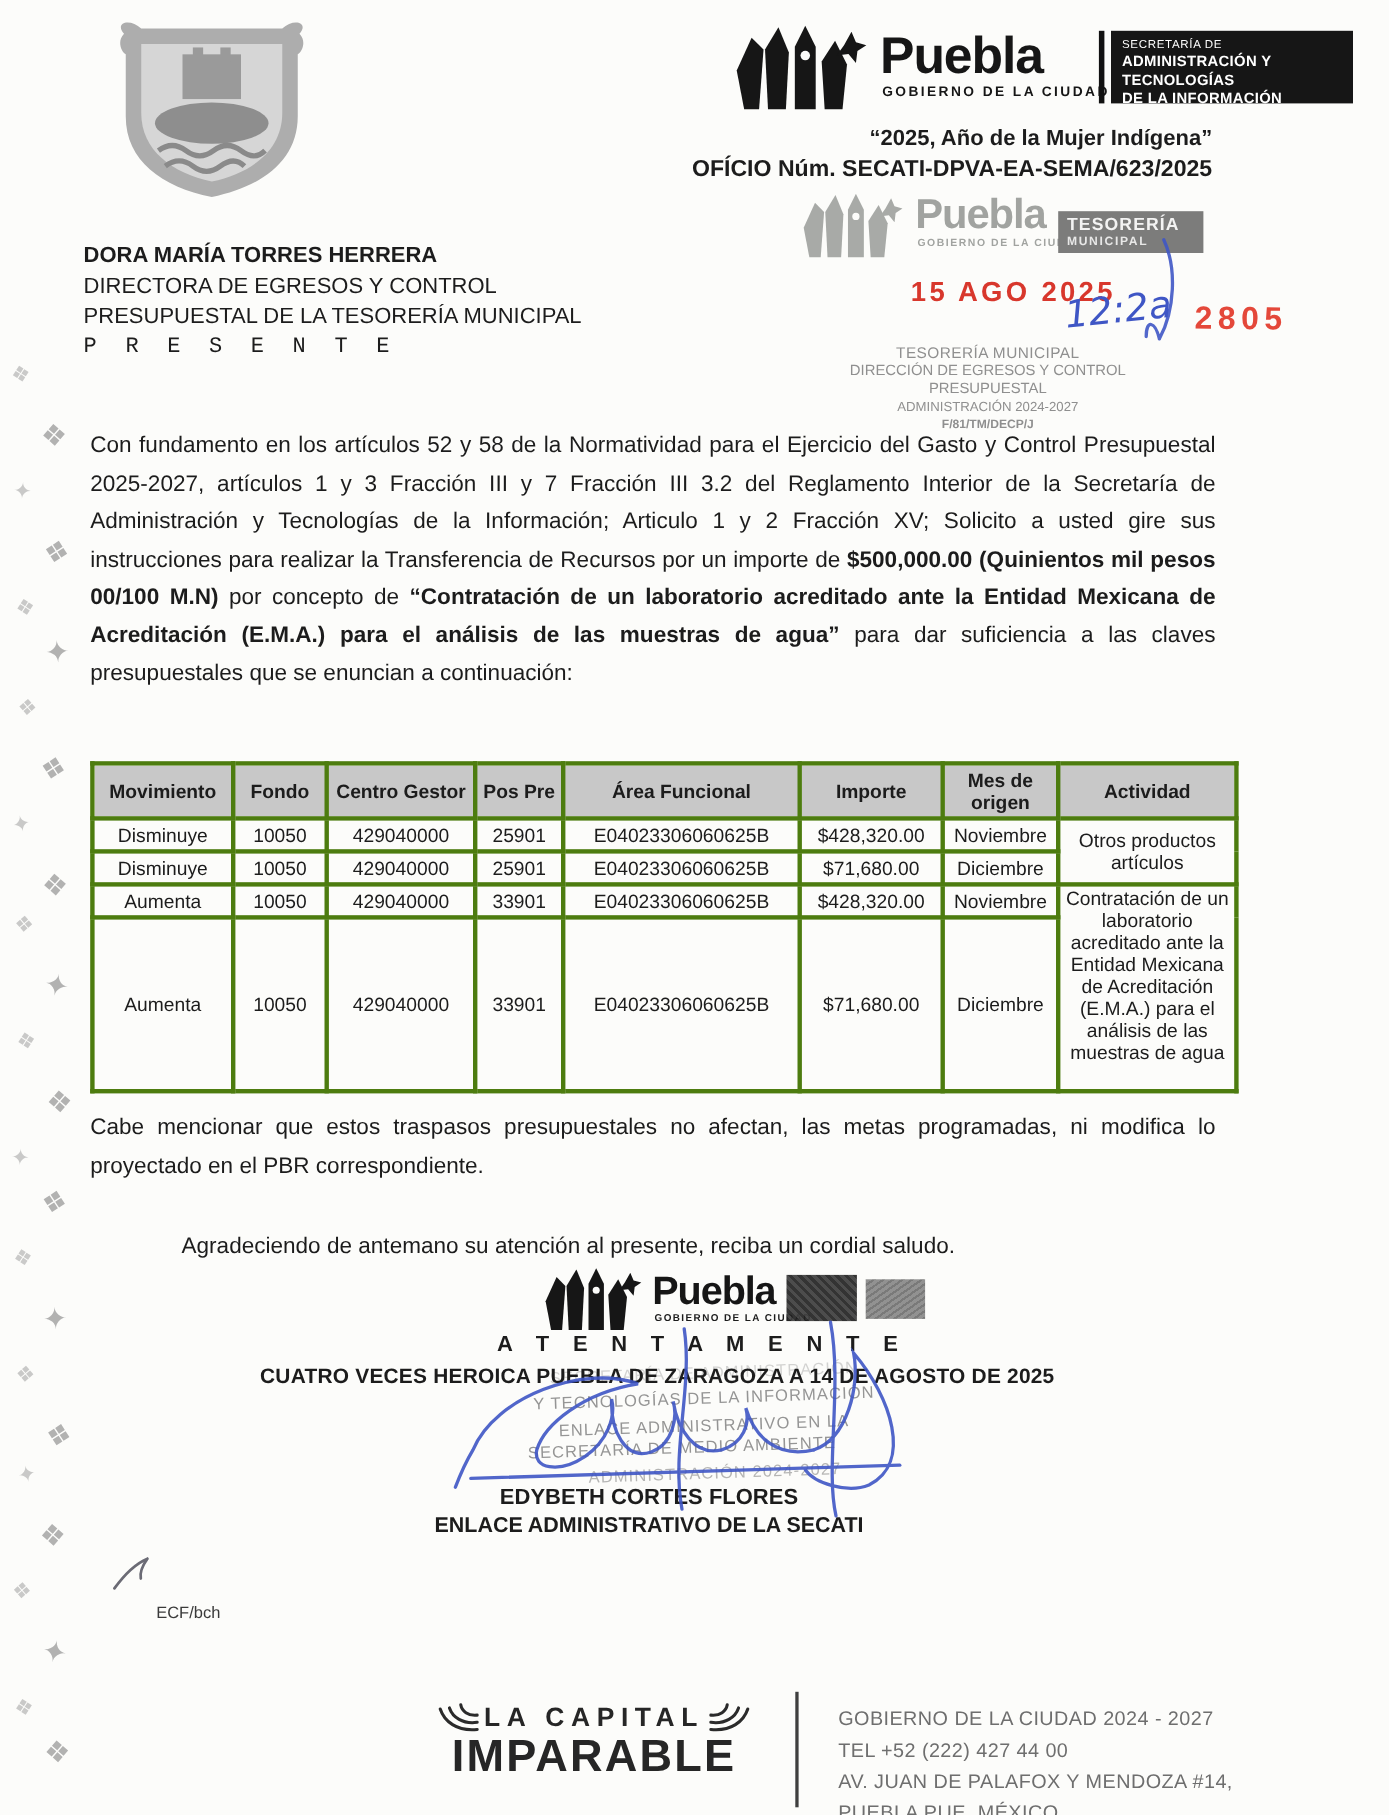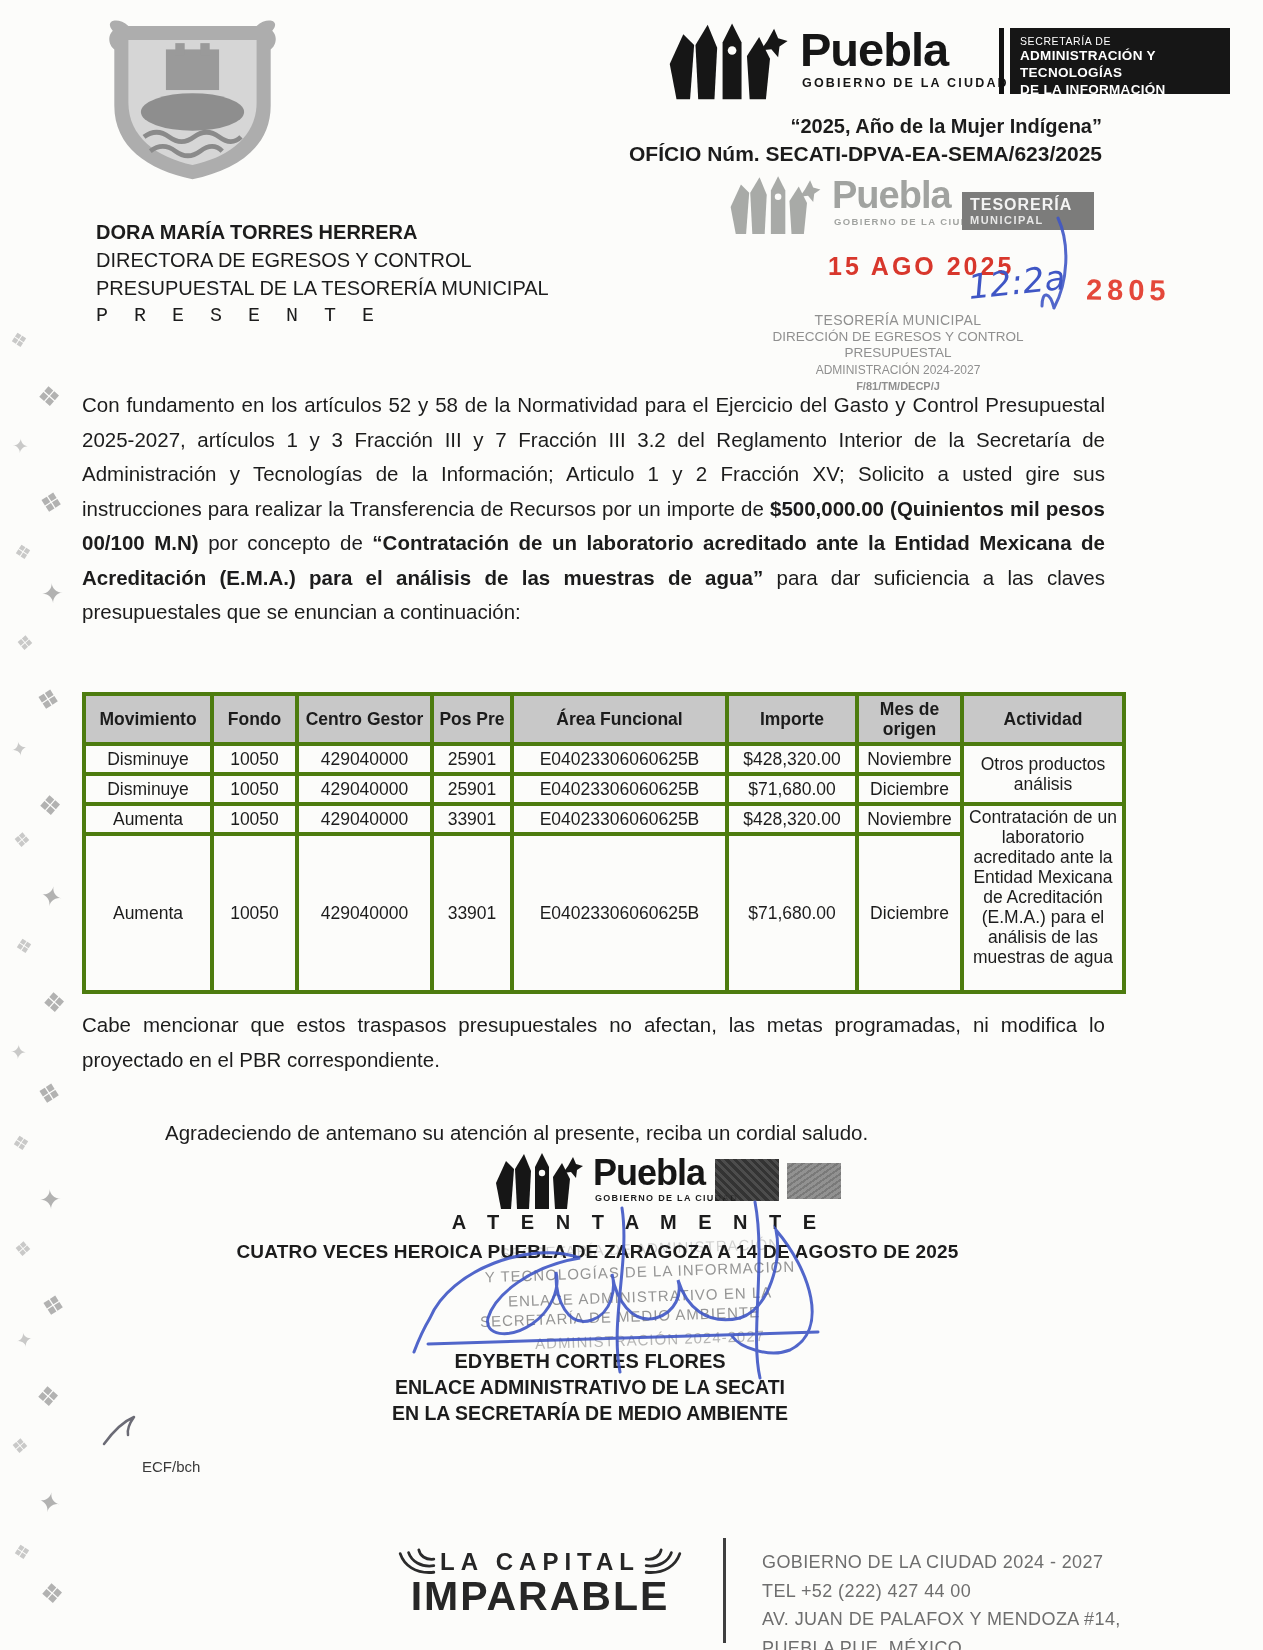--- a/index.html
+++ b/index.html
@@ -136,21 +136,21 @@
     <div class="s1">SECRETARÍA DE</div>
     <div class="s2">ADMINISTRACIÓN Y TECNOLOGÍAS</div>
     <div class="s2">DE LA INFORMACIÓN</div>
   </div>
 
   <div class="abs title-block" style="left:400px;top:112px;width:702px;">
     <div class="motto">“2025, Año de la Mujer Indígena”</div>
     <div class="oficio">OFÍCIO Núm. SECATI-DPVA-EA-SEMA/623/2025</div>
   </div>
 
-  <div class="abs recipient" style="left:96px;top:218px;">
+  <div class="abs recipient" style="left:76px;top:218px;">
     <div class="b">DORA MARÍA TORRES HERRERA</div>
     <div>DIRECTORA DE EGRESOS Y CONTROL</div>
     <div>PRESUPUESTAL DE LA TESORERÍA MUNICIPAL</div>
     <div class="presente">P R E S E N T E</div>
   </div>
 
   <div class="abs stamp-faded" style="left:720px;top:168px;width:380px;height:70px;">
     <svg class="abs" style="left:6px;top:4px;" width="98" height="64" viewBox="0 0 92 62">
       <g class="marks-faded">
         <polygon points="8,60 3,34 13,12 21,20 18,60"></polygon>
@@ -211,21 +211,21 @@
       <th>Actividad</th>
     </tr>
     <tr>
       <td>Disminuye</td>
       <td>10050</td>
       <td>429040000</td>
       <td>25901</td>
       <td>E04023306060625B</td>
       <td>$428,320.00</td>
       <td>Noviembre</td>
-      <td class="actividad" rowspan="2">Otros productos análisis</td>
+      <td class="actividad" rowspan="2">Otros productos artículos</td>
     </tr>
     <tr>
       <td>Disminuye</td>
       <td>10050</td>
       <td>429040000</td>
       <td>25901</td>
       <td>E04023306060625B</td>
       <td>$71,680.00</td>
       <td>Diciembre</td>
     </tr>
@@ -276,21 +276,20 @@
   <div class="abs dateline" style="left:165px;top:1241px;width:865px;">CUATRO VECES HEROICA PUEBLA DE ZARAGOZA A 14 DE AGOSTO DE 2025</div>
 
   <div class="abs faintstamp" style="left:460px;top:1263px;width:360px;">Y TECNOLOGÍAS DE LA INFORMACIÓN</div>
   <div class="abs faintstamp" style="left:475px;top:1288px;width:330px;">ENLACE ADMINISTRATIVO EN LA</div>
   <div class="abs faintstamp" style="left:455px;top:1308px;width:330px;">SECRETARÍA DE MEDIO AMBIENTE</div>
   <div class="abs faintstamp" style="left:490px;top:1331px;width:320px;opacity:.55;">ADMINISTRACIÓN 2024-2027</div>
 
   <div class="abs signer" style="left:375px;top:1348px;">
     <div>EDYBETH CORTES FLORES</div>
     <div class="role">ENLACE ADMINISTRATIVO DE LA SECATI</div>
-    <div class="role">EN LA SECRETARÍA DE MEDIO AMBIENTE</div>
   </div>
 
   <svg class="abs" style="left:410px;top:1200px;" width="480" height="185" viewBox="0 0 480 185">
     <g stroke="#3f56c5" stroke-width="3" fill="none" stroke-linecap="round" opacity=".9">
       <path d="M212,8 C220,60 200,120 210,172"></path>
       <path d="M345,2 C356,60 340,135 350,178"></path>
       <path d="M4,152 C10,136 14,128 20,118 C40,70 120,40 170,58 C120,66 85,95 78,118 C74,135 98,140 122,124 C142,110 150,88 146,72 C145,100 158,128 182,120 C202,113 206,88 202,74 C206,100 222,124 246,118 C266,112 272,94 268,80 C276,106 296,126 330,118"></path>
       <path d="M330,118 C360,108 372,60 366,30 C400,70 420,130 380,150 C360,158 330,148 322,136"></path>
       <path d="M18,144 L408,132"></path>
     </g>

